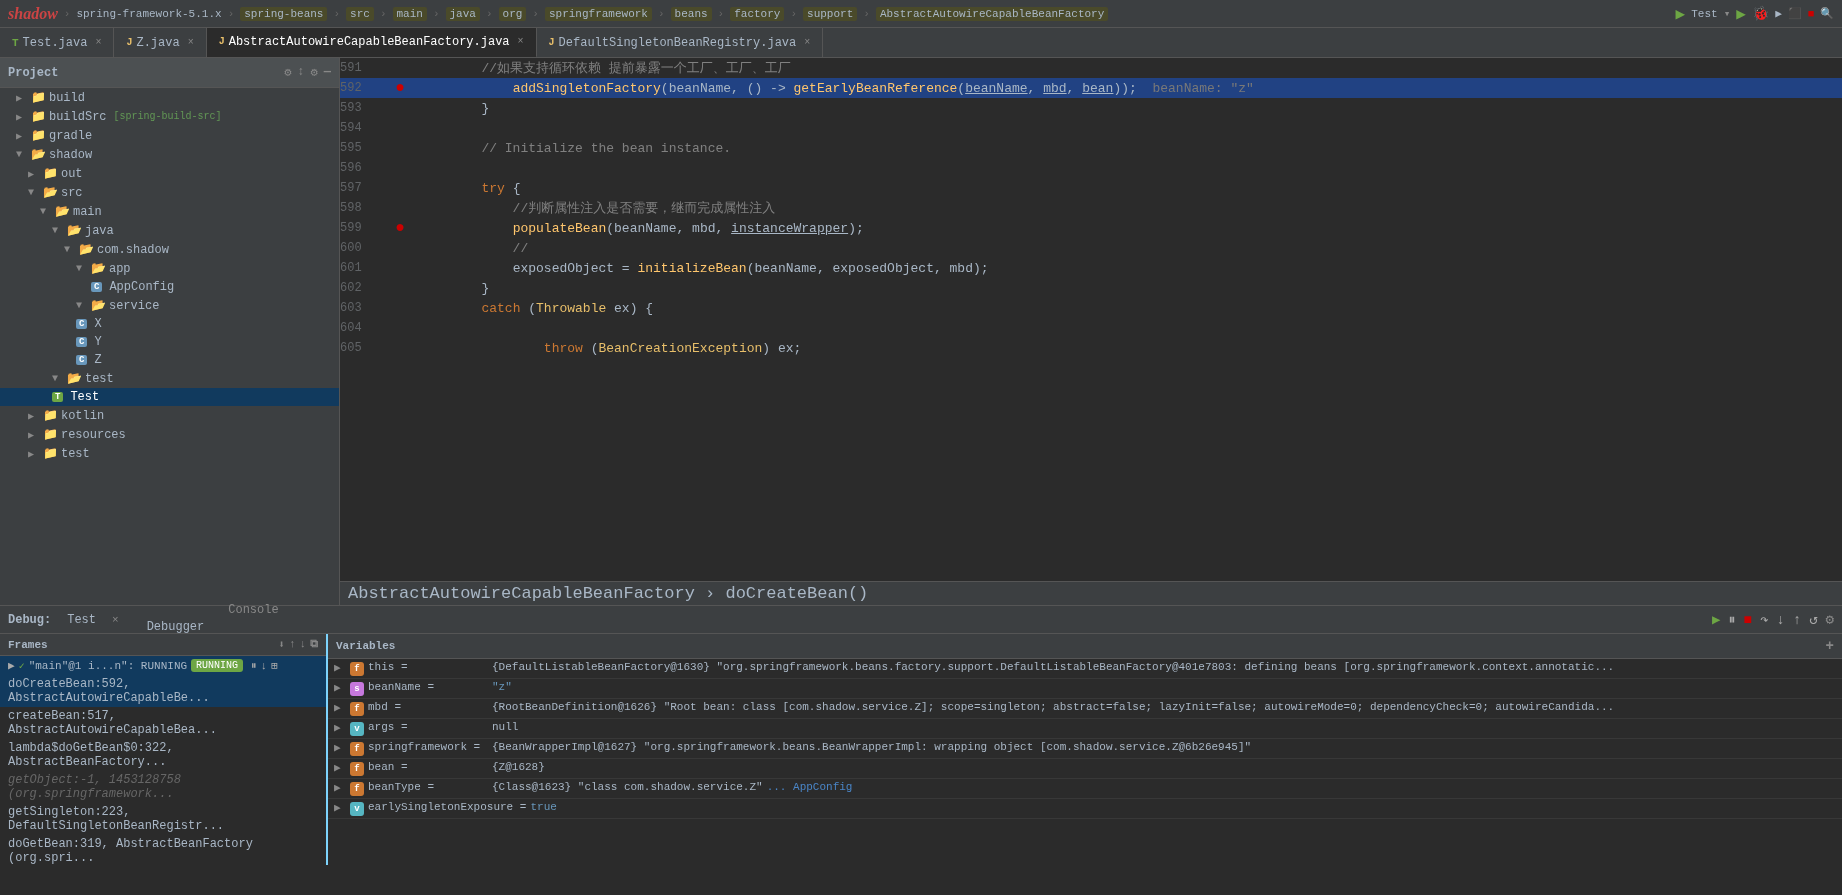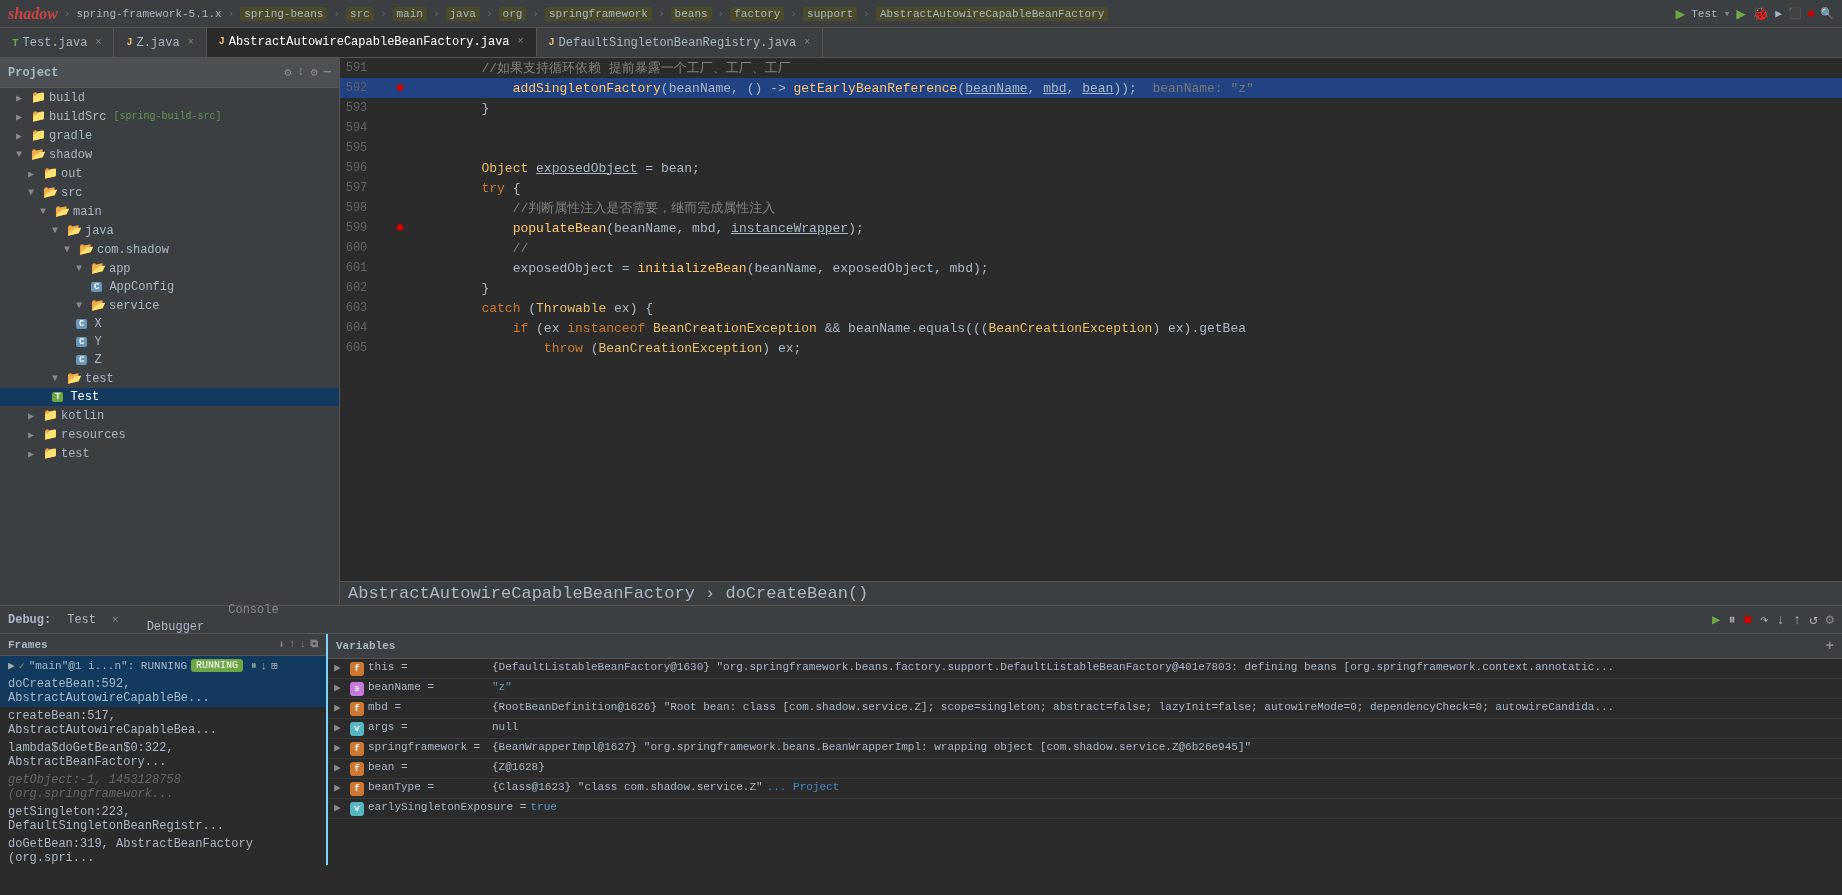--- a/index.html
+++ b/index.html
@@ -128,21 +128,21 @@
     .code-line {
       display: flex;
       align-items: center;
       min-height: 20px;
       font-size: 13px;
       font-family: 'Courier New', monospace;
     }
     .code-line.highlighted { background: #214283; }
     .line-num {
       width: 45px;
-      text-align: center;
+      text-align: left;
       color: #606366;
       padding-right: 12px;
       flex-shrink: 0;
       font-size: 12px;
       user-select: none;
     }
     .line-gutter {
       width: 30px;
       flex-shrink: 0;
       display: flex;
@@ -504,28 +504,26 @@
 
       <div class="code-line">
         <span class="line-num">594</span>
         <span class="line-gutter"></span>
         <span class="line-content"></span>
       </div>
 
       <div class="code-line">
         <span class="line-num">595</span>
         <span class="line-gutter"></span>
+        <span class="line-content comment">&nbsp;&nbsp;&nbsp;&nbsp;&nbsp;&nbsp;&nbsp;&nbsp;// Initialize the bean instance.</span>
       </div>
 
       <div class="code-line">
         <span class="line-num">596</span>
         <span class="line-gutter"></span>
-        <span class="line-content">
-          &nbsp;&nbsp;&nbsp;&nbsp;&nbsp;&nbsp;&nbsp;&nbsp;<span class="cn">Object</span> <span class="underline" style="color:#a9b7c6;">exposedObject</span> = <span style="color:#a9b7c6;">bean</span>;
-        </span>
       </div>
 
       <div class="code-line">
         <span class="line-num">597</span>
         <span class="line-gutter"></span>
         <span class="line-content">
           &nbsp;&nbsp;&nbsp;&nbsp;&nbsp;&nbsp;&nbsp;&nbsp;<span class="kw">try</span> {
         </span>
       </div>
 
@@ -569,23 +567,20 @@
         <span class="line-num">603</span>
         <span class="line-gutter"></span>
         <span class="line-content">
           &nbsp;&nbsp;&nbsp;&nbsp;&nbsp;&nbsp;&nbsp;&nbsp;<span class="kw">catch</span> (<span class="cn">Throwable</span> ex) {
         </span>
       </div>
 
       <div class="code-line">
         <span class="line-num">604</span>
         <span class="line-gutter"></span>
-        <span class="line-content">
-          &nbsp;&nbsp;&nbsp;&nbsp;&nbsp;&nbsp;&nbsp;&nbsp;&nbsp;&nbsp;&nbsp;&nbsp;<span class="kw">if</span> (ex <span class="kw">instanceof</span> <span class="cn">BeanCreationException</span> &amp;&amp; beanName.equals(((<span class="cn">BeanCreationException</span>) ex).getBea
-        </span>
       </div>
 
       <div class="code-line">
         <span class="line-num">605</span>
         <span class="line-gutter"></span>
         <span class="line-content">
           &nbsp;&nbsp;&nbsp;&nbsp;&nbsp;&nbsp;&nbsp;&nbsp;&nbsp;&nbsp;&nbsp;&nbsp;&nbsp;&nbsp;&nbsp;&nbsp;<span class="kw">throw</span> (<span class="cn">BeanCreationException</span>) ex;
         </span>
       </div>
 
@@ -710,21 +705,21 @@
         <span class="expand-btn">▶</span>
         <span class="var-type-badge badge-orange">f</span>
         <span class="var-name-col">bean =</span>
         <span class="var-val-col">{Z@1628}</span>
       </div>
 
       <div class="var-row">
         <span class="expand-btn">▶</span>
         <span class="var-type-badge badge-orange">f</span>
         <span class="var-name-col">beanType =</span>
-        <span class="var-val-col">{Class@1623} "class com.shadow.service.Z"<span class="navigate-link">... Project</span></span>
+        <span class="var-val-col">{Class@1623} "class com.shadow.service.Z"<span class="navigate-link">... AppConfig</span></span>
       </div>
 
       <div class="var-row">
         <span class="expand-btn">▶</span>
         <span class="var-type-badge badge-teal">v</span>
         <span class="var-name-col">earlySingletonExposure =</span>
         <span class="var-val-col var-highlight">true</span>
       </div>
 
     </div>

